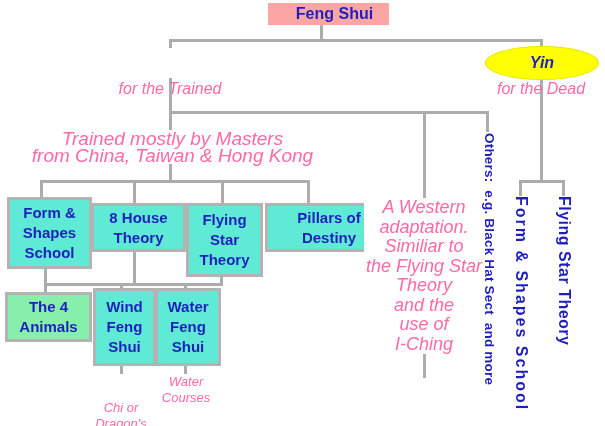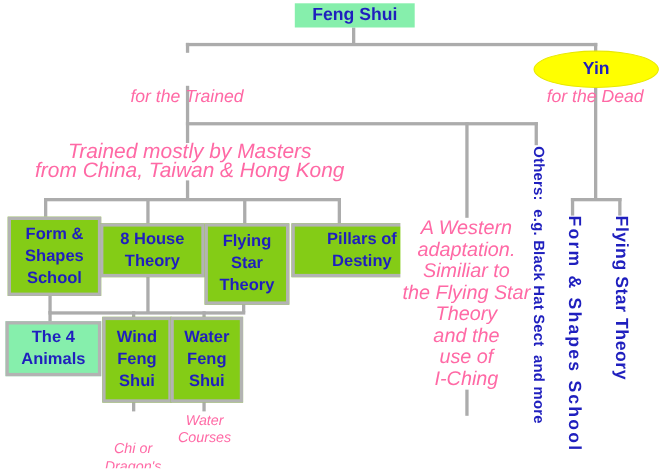--- a/index.html
+++ b/index.html
@@ -2,21 +2,21 @@
 <html><head>
 <meta charset="utf-8">
 <style>
   html,body{margin:0;padding:0;background:#fff;}
   #canvas{
     position:relative;width:605px;height:426px;background:#fff;overflow:hidden;
     font-family:"Liberation Sans",sans-serif;
   }
   .line{position:absolute;background:#acacac;z-index:1;}
   .box{
-    position:absolute;z-index:2;background:#84cc16;border:3px solid #b3b3b3;
+    position:absolute;z-index:2;background:#5eead4;border:3px solid #b3b3b3;
     display:flex;align-items:center;justify-content:center;text-align:center;
     color:#1f1fbe;font-weight:bold;font-size:15px;line-height:20px;white-space:pre-line;
   }
   .ellipse{
     position:absolute;z-index:2;border-radius:50%;
     display:flex;align-items:center;justify-content:center;text-align:center;
     color:#1f1fbe;font-weight:bold;font-size:16px;
   }
   .yellow{background:#ffff00;border:1px solid #e8e800;}
   .pink{
@@ -55,23 +55,23 @@
   <div class="line" style="left:120px;top:283px;width:3px;height:8px;"></div>
   <div class="line" style="left:184px;top:283px;width:3px;height:8px;"></div>
   <div class="line" style="left:120px;top:360px;width:3px;height:14px;"></div>
   <div class="line" style="left:184px;top:360px;width:3px;height:14px;"></div>
   <div class="line" style="left:423px;top:354px;width:3px;height:24px;"></div>
   <div class="line" style="left:540px;top:78px;width:3px;height:104px;"></div>
   <div class="line" style="left:519px;top:180px;width:46px;height:3px;"></div>
   <div class="line" style="left:519px;top:180px;width:3px;height:16px;"></div>
   <div class="line" style="left:562px;top:180px;width:3px;height:16px;"></div>
 
-  <div class="box yellow" style="left:268px;top:3px;width:109px;height:22px;border:none;background:#86efac;font-size:16px;">Feng Shui</div>
+  <div class="box yellow" style="left:268px;top:3px;width:109px;height:22px;border:none;background:#fca5a5;font-size:16px;padding-left:12px;">Feng Shui</div>
 
-  <div class="ellipse yellow" style="left:485px;top:46px;width:112px;height:32px;">Yin</div>
+  <div class="ellipse yellow" style="left:485px;top:46px;width:112px;height:32px;font-style:italic;">Yin</div>
 
   <div class="pink" style="left:95px;top:80px;width:150px;font-size:16px;">for the Trained</div>
   <div class="pink" style="left:466px;top:80px;width:150px;font-size:16px;">for the Dead</div>
 
   <div class="pink whitebg" style="left:25px;top:130px;width:295px;font-size:19px;line-height:17px;">Trained mostly by Masters
 from China, Taiwan &amp; Hong Kong</div>
 
   <div class="box" style="left:7px;top:197px;width:79px;height:66px;">Form &amp;
 Shapes
 School</div>

